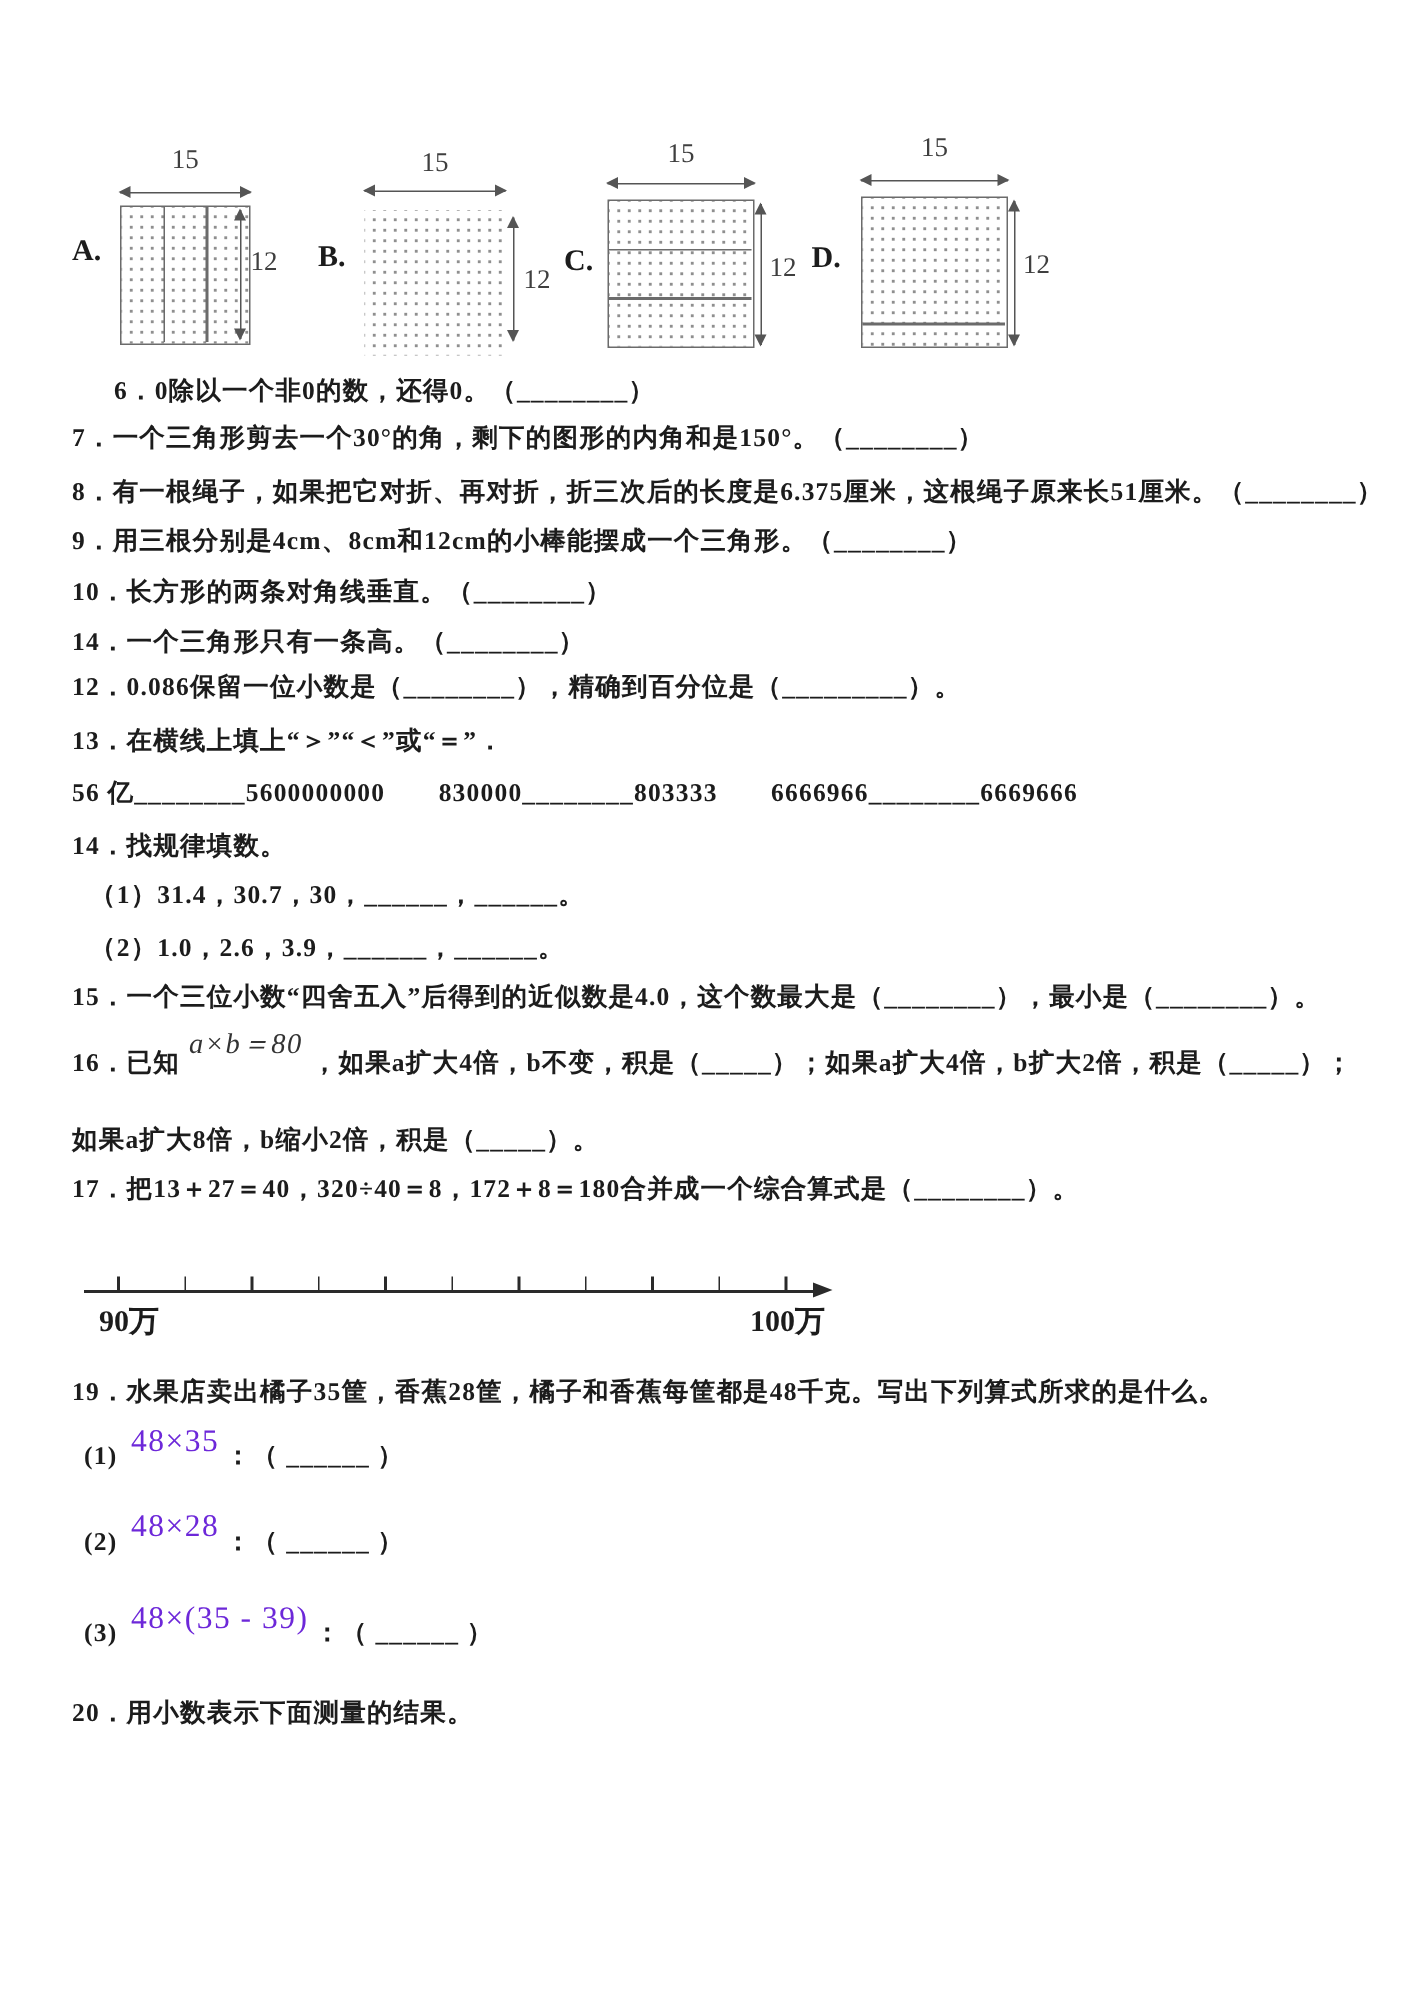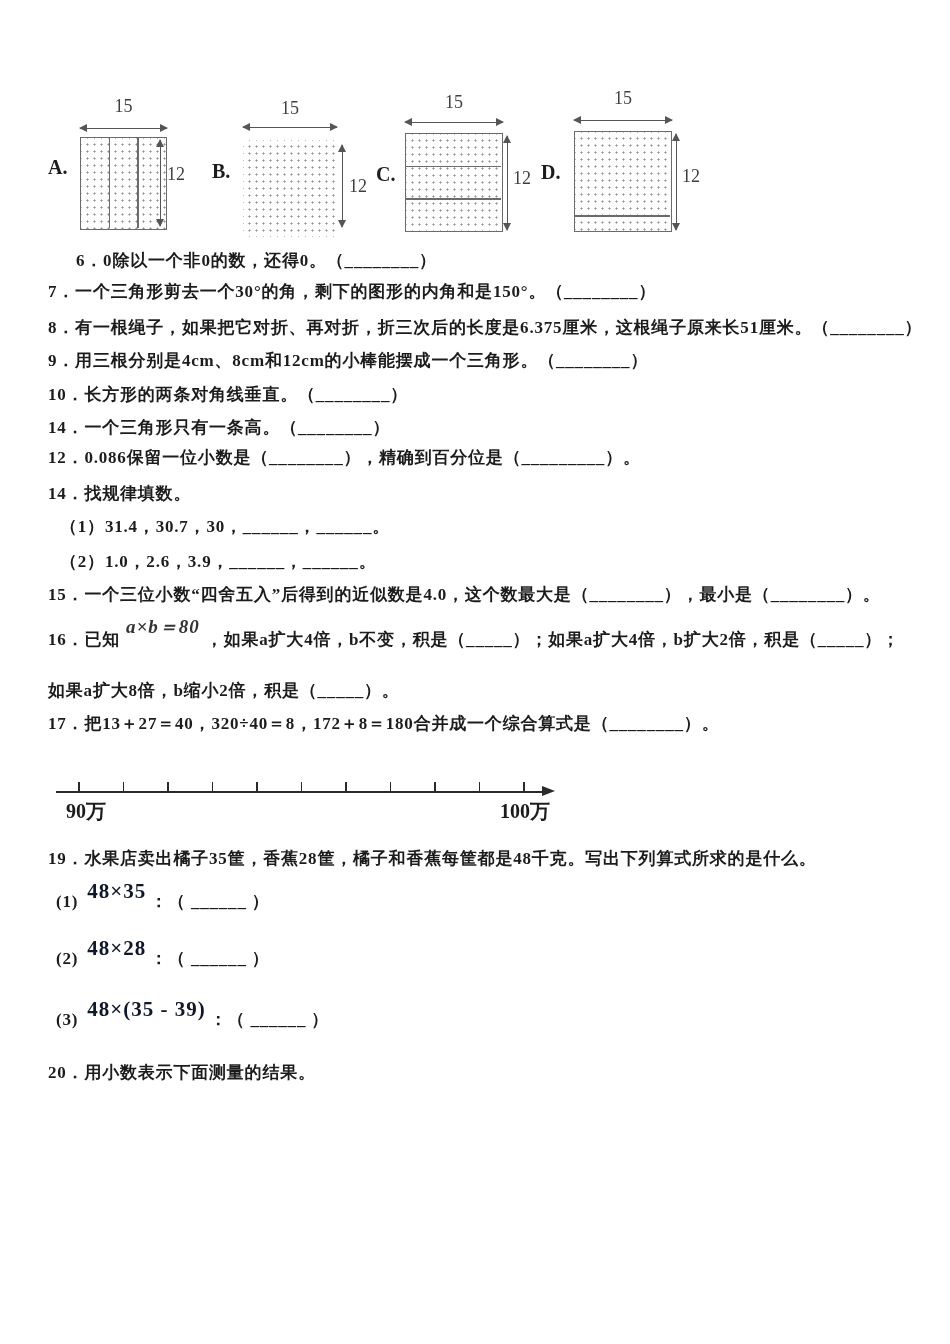--- a/index.html
+++ b/index.html
@@ -35,34 +35,34 @@
   .varrow{position:absolute;width:0;border-left:1.6px solid #555;}
   .varrow:before,.varrow:after{content:"";position:absolute;width:0;height:0;left:-5px;
     border-left:4px solid transparent;border-right:4px solid transparent;}
   .varrow:before{top:-1px;border-bottom:8px solid #555;}
   .varrow:after{bottom:-1px;border-top:8px solid #555;}
   
   .content{position:absolute;top:248px;left:48px;width:866px;}
   .p{font-size:17px;line-height:25px;letter-spacing:0.8px;white-space:nowrap;margin:0;}
   .indent{padding-left:12px;}
   .formula-sup{display:inline-block;transform:translateY(-12px);font-style:italic;
-    font-weight:700;font-size:19px;letter-spacing:1px;padding:0 6px;color:#333;}
+    font-weight:400;font-size:19px;letter-spacing:1px;padding:0 6px;color:#333;}
   
   .number-line{position:relative;width:560px;height:80px;margin:0 0 18px 0;}
   .nl-line{position:absolute;left:8px;top:43px;width:488px;height:0;border-top:2px solid #2a2a2a;}
   .nl-arrowhead{position:absolute;left:494px;top:38px;width:0;height:0;
     border-left:13px solid #2a2a2a;border-top:5.5px solid transparent;border-bottom:5.5px solid transparent;}
   .nl-ticks{position:absolute;inset:0;}
   .tick{position:absolute;top:34px;width:1.8px;height:9px;background:#2a2a2a;}
   .nl-label{position:absolute;top:50px;font-size:20px;font-weight:600;}
   
   .item-row{font-size:17px;line-height:30px;letter-spacing:0.8px;white-space:nowrap;padding-left:8px;}
   .item-no{display:inline-block;font-size:17px;}
-  .item-formula{display:inline-block;transform:translateY(-9px);font-weight:700;
-    font-size:21px;letter-spacing:1px;color:#0f172a;padding:0 4px;}
+  .item-formula{display:inline-block;transform:translateY(-9px);font-weight:400;
+    font-size:21px;letter-spacing:1px;color:#6d28d9;padding:0 4px;}
   .item-blank{display:inline-block;}
 </style>
 </head>
 <body>
 
 <div class="page">
 
   <div class="figures">
 
     <span class="fig-label" style="left:48px;top:64px;">A.</span>
@@ -103,20 +103,22 @@
   </div>
 
   <div class="content">
     <p class="p" style="margin-bottom:6px;margin-left:28px;">6．0除以一个非0的数，还得0。（________）</p>
     <p class="p" style="margin-bottom:11px;">7．一个三角形剪去一个30°的角，剩下的图形的内角和是150°。（________）</p>
     <p class="p" style="margin-bottom:8px;">8．有一根绳子，如果把它对折、再对折，折三次后的长度是6.375厘米，这根绳子原来长51厘米。（________）</p>
     <p class="p" style="margin-bottom:9px;">9．用三根分别是4cm、8cm和12cm的小棒能摆成一个三角形。（________）</p>
     <p class="p" style="margin-bottom:8px;">10．长方形的两条对角线垂直。（________）</p>
     <p class="p" style="margin-bottom:5px;">14．一个三角形只有一条高。（________）</p>
     <p class="p" style="margin-bottom:11px;">12．0.086保留一位小数是（________），精确到百分位是（_________）。</p>
+    <p class="p" style="margin-bottom:10px;">13．在横线上填上“＞”“＜”或“＝”．</p>
+    <p class="p" style="margin-bottom:10px;">56 亿________5600000000　　830000________803333　　6666966________6669666</p>
     <p class="p" style="margin-bottom:8px;">14．找规律填数。</p>
     <p class="p indent" style="margin-bottom:10px;">（1）31.4，30.7，30，______，______。</p>
     <p class="p indent" style="margin-bottom:8px;">（2）1.0，2.6，3.9，______，______。</p>
     <p class="p" style="margin-bottom:19px;">15．一个三位小数“四舍五入”后得到的近似数是4.0，这个数最大是（________），最小是（________）。</p>
     <p class="p" style="margin-bottom:26px;"><span>16．已知</span><span class="formula-sup">a×b＝80</span><span>，如果a扩大4倍，b不变，积是（_____）；如果a扩大4倍，b扩大2倍，积是（_____）；</span></p>
     <p class="p" style="margin-bottom:8px;">如果a扩大8倍，b缩小2倍，积是（_____）。</p>
     <p class="p" style="margin-bottom:12px;">17．把13＋27＝40，320÷40＝8，172＋8＝180合并成一个综合算式是（________）。</p>
 
     <div class="number-line">
       <div class="nl-line"></div>

